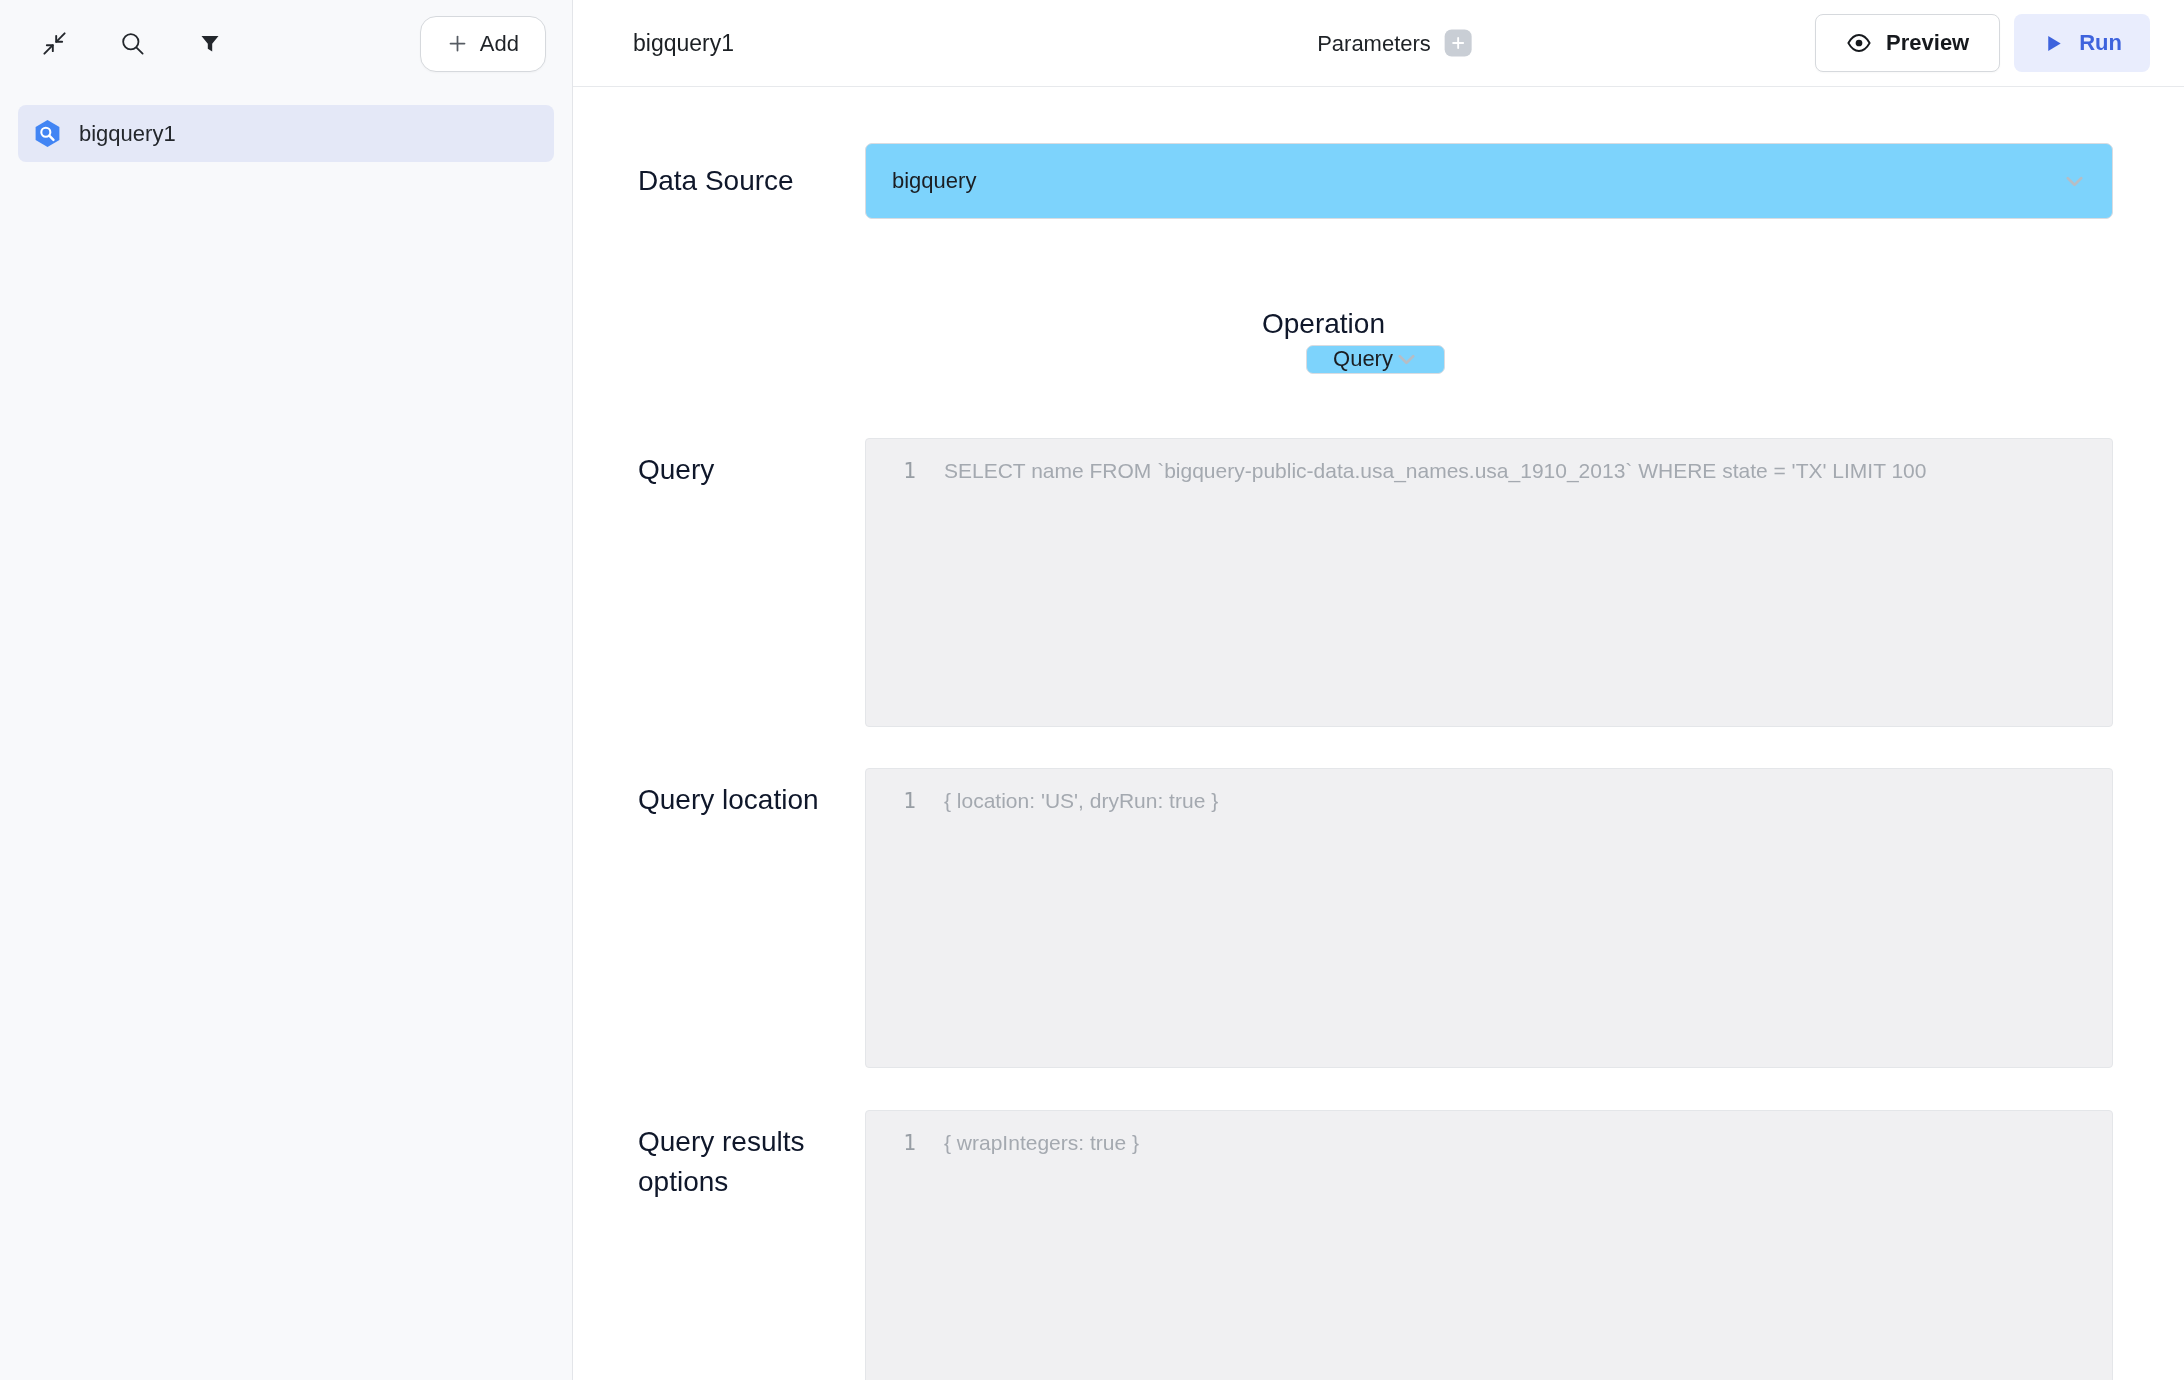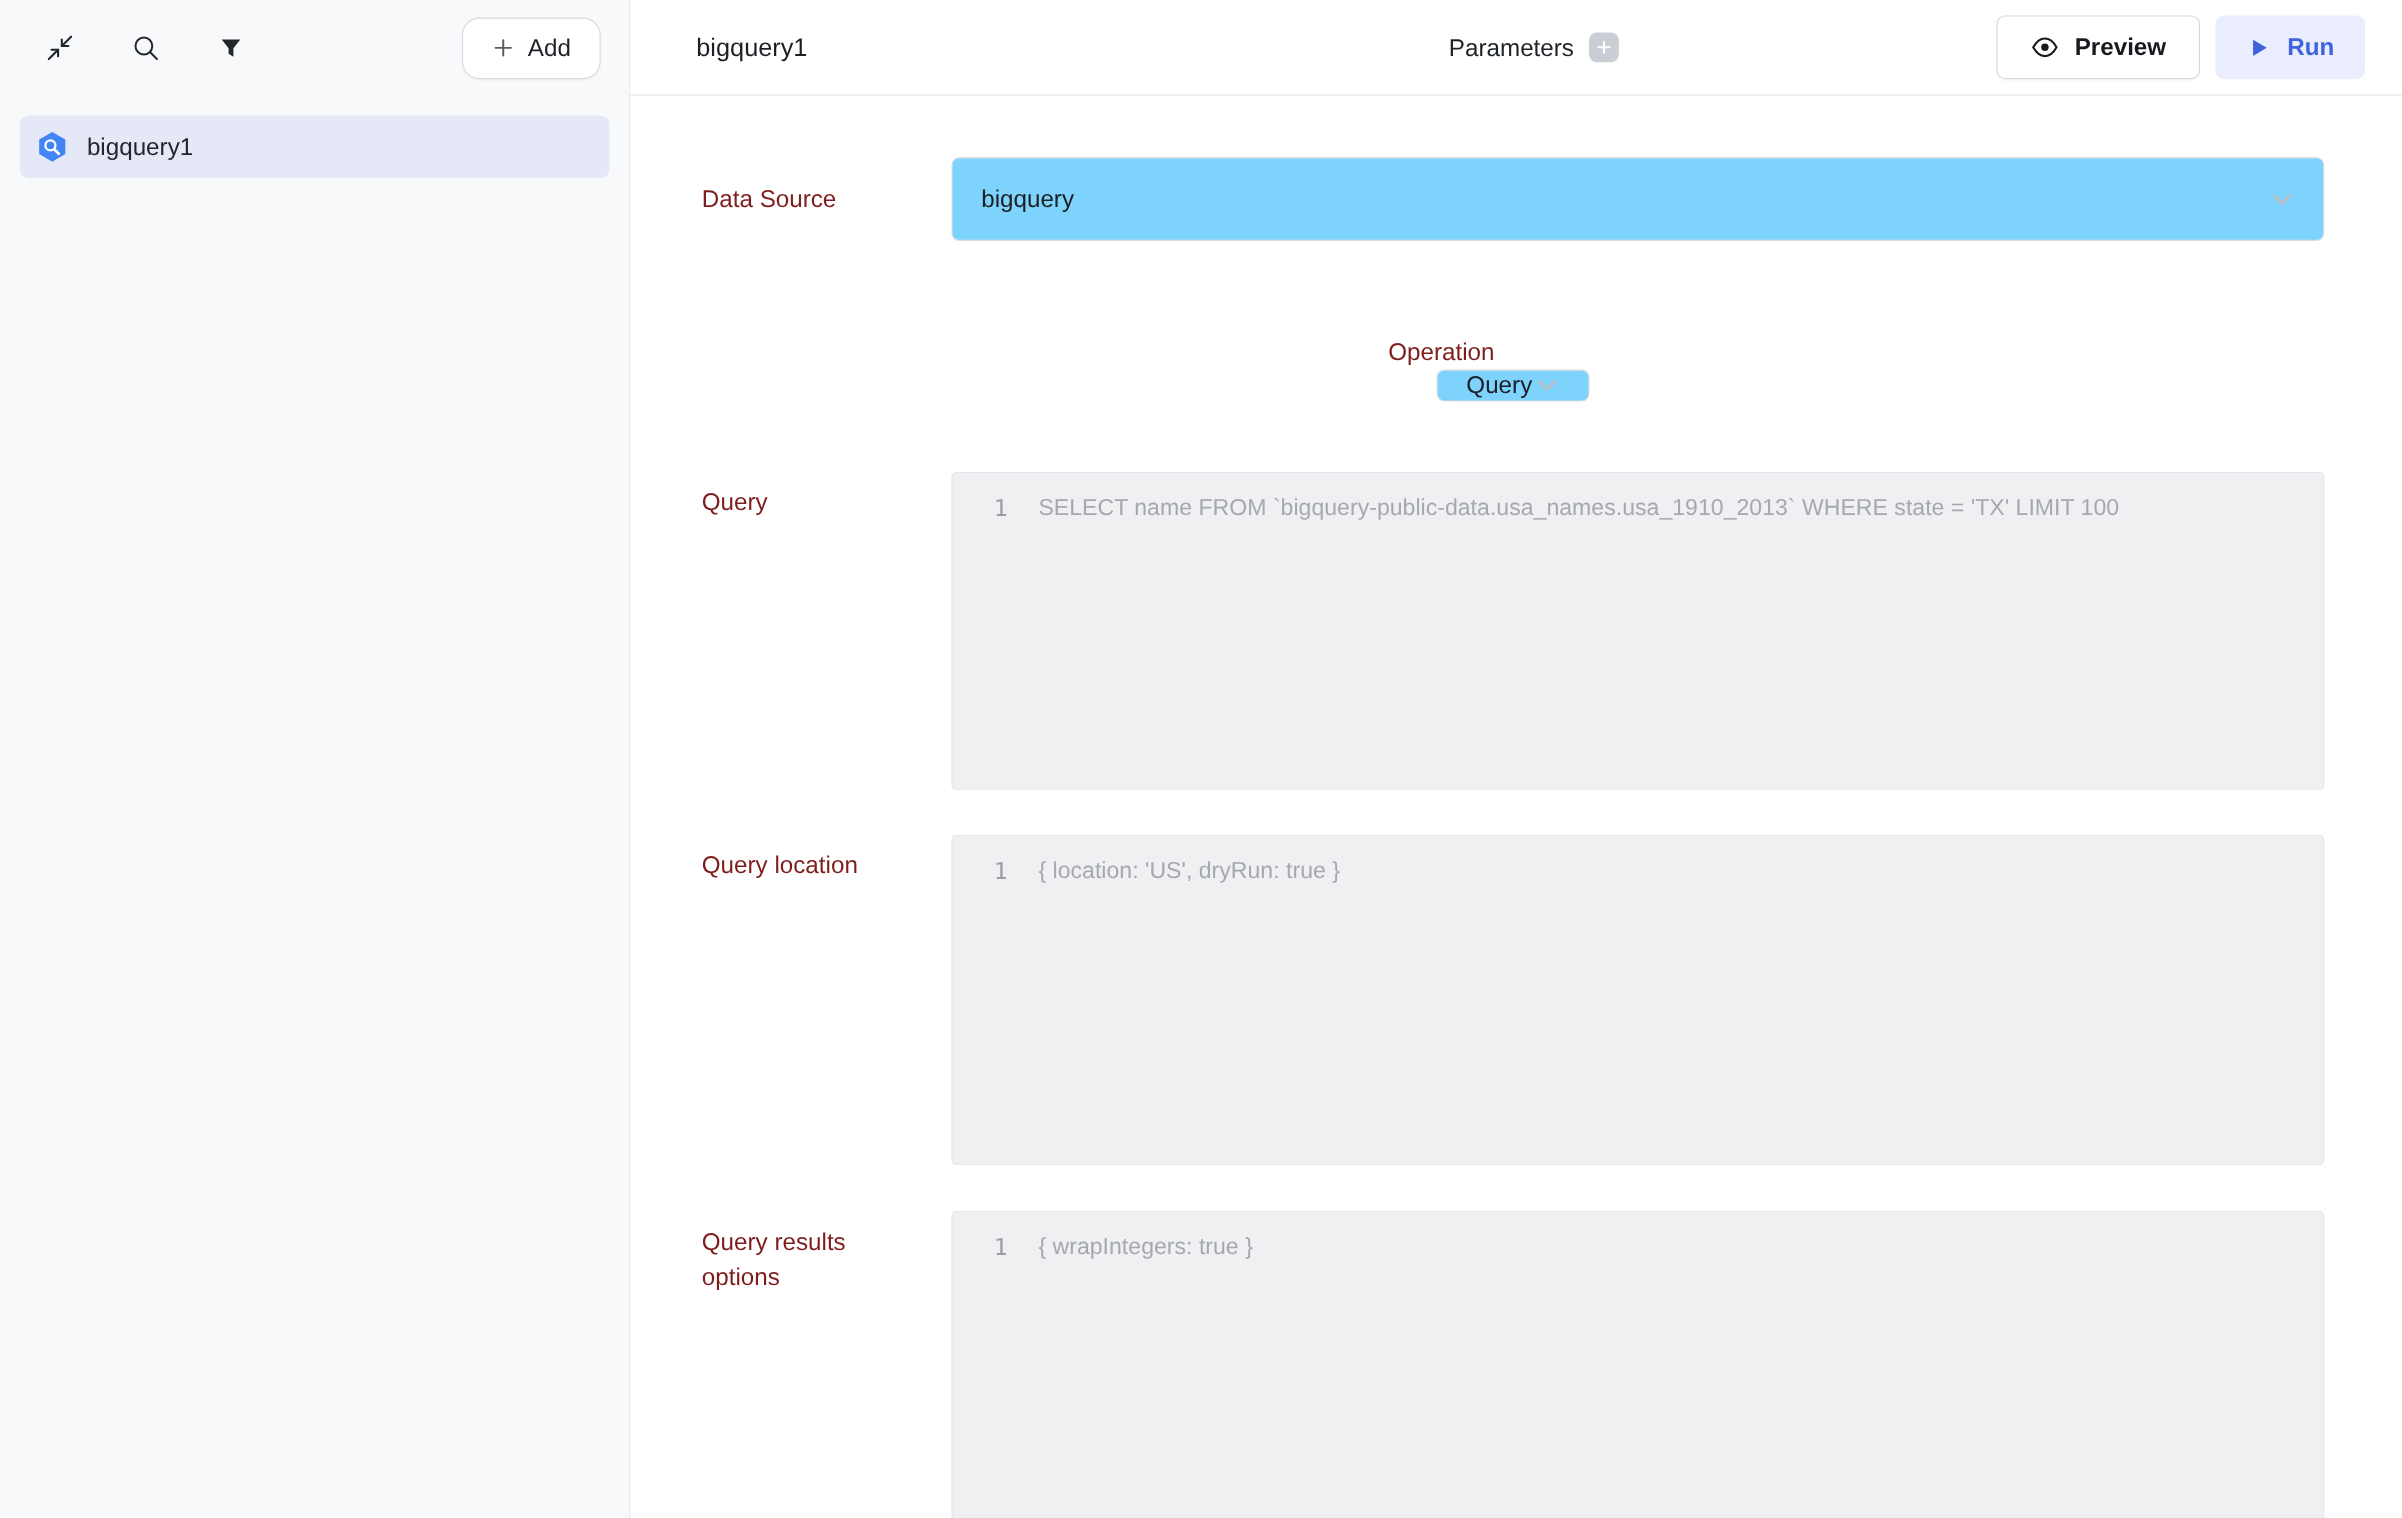--- a/index.html
+++ b/index.html
@@ -89,21 +89,21 @@
     cursor:pointer;
   }
 
   
   .form-area { flex:1; overflow:hidden; padding:56px 71px 40px 65px; }
   .form-row { display:flex; }
   .form-row.select-row { align-items:center; }
   .form-row.code-row { align-items:flex-start; }
   .field-label {
     width:227px; flex:none; padding-right:26px;
-    font-size:22px; font-weight:500; color:#7f1d1d;
+    font-size:28px; font-weight:500; color:#0f172a;
     line-height:1.45;
   }
   .code-row .field-label { padding-top:12px; }
   .mb-85 { margin-bottom:85px; }
   .mb-47 { margin-bottom:64px;flex-direction:column; }
   .mb-41 { margin-bottom:41px; }
   .mb-42 { margin-bottom:42px; }
 
   .select {
     flex:1; height:76px;

